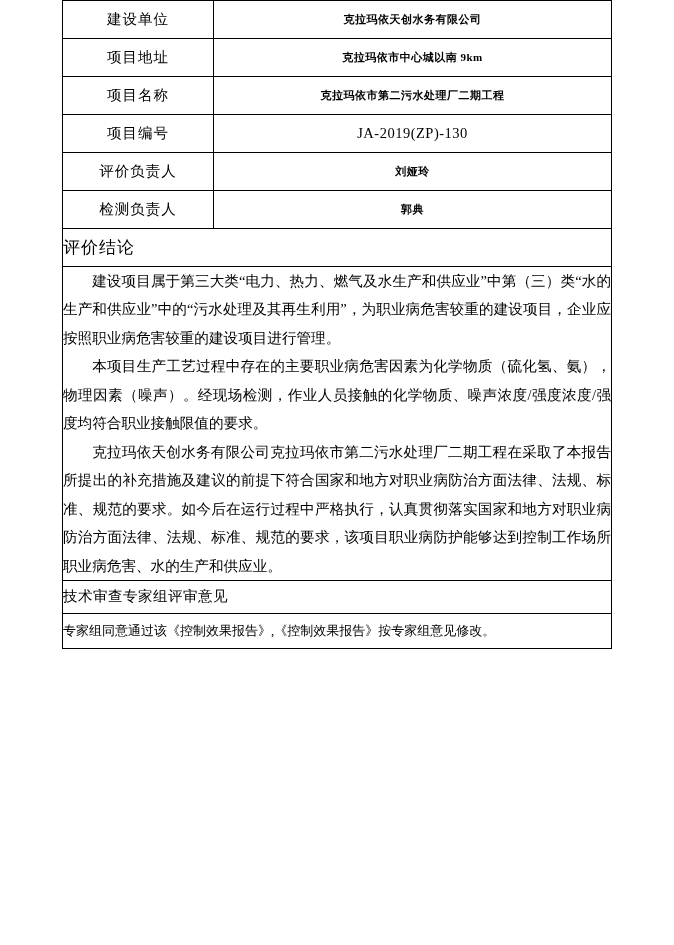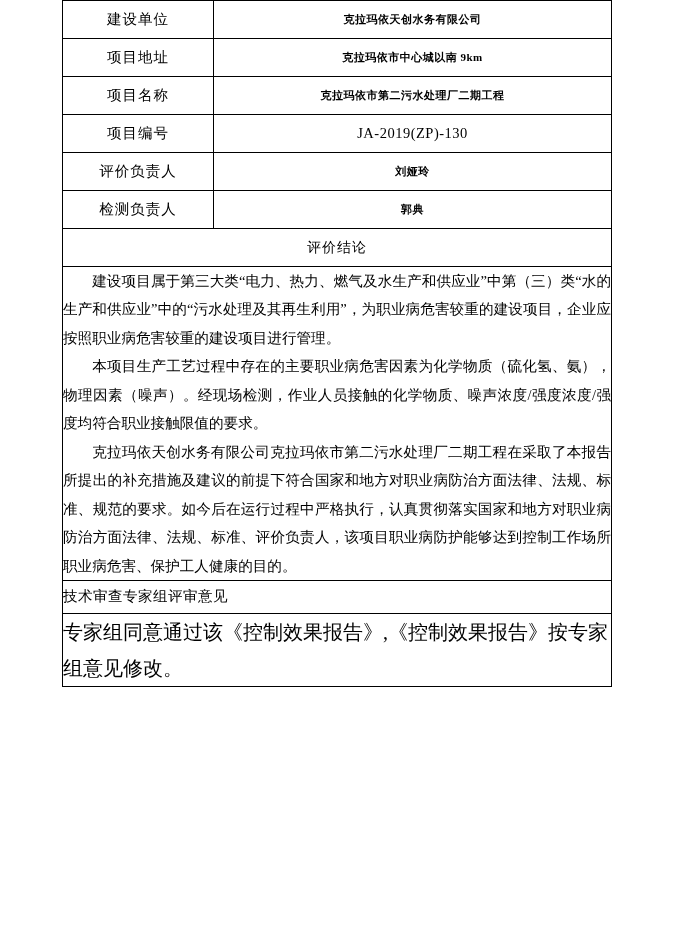--- a/index.html
+++ b/index.html
@@ -57,23 +57,23 @@
     font-weight: bold;
     height: 37px;
     letter-spacing: 0.5px;
   }
   td.value.num {
     font-weight: normal;
     font-size: 14.5px;
     margin-top: 18px;
   }
   td.section {
-    text-align: center;
+    text-align: left;
     padding-left: 40px;
-    font-size: 14px;
+    font-size: 17px;
     height: 37px;
     letter-spacing: 1px;
   }
   td.section-left {
     text-align: left;
     padding-left: 8px;
     font-size: 14.5px;
     height: 32px;
     letter-spacing: 0.5px;
   }
@@ -85,21 +85,21 @@
     text-justify: inter-ideograph;
   }
   td.body p {
     margin: 0;
     text-indent: 2em;
     text-align: justify;
     text-justify: inter-ideograph;
   }
   td.opinion {
     padding: 6px 6px 6px 6px;
-    font-size: 20px;
+    font-size: 13px;
     line-height: 1.8;
     text-align: left;
     height: 34px;
   }
 </style>
 </head>
 <body>
 
 <div class="page">
 
@@ -131,21 +131,21 @@
           <td class="label">检测负责人</td>
           <td class="value">郭典</td>
         </tr>
         <tr>
           <td class="section" colspan="2">评价结论</td>
         </tr>
         <tr>
           <td class="body" colspan="2">
             <p>建设项目属于第三大类“电力、热力、燃气及水生产和供应业”中第（三）类“水的生产和供应业”中的“污水处理及其再生利用”，为职业病危害较重的建设项目，企业应按照职业病危害较重的建设项目进行管理。</p>
             <p>本项目生产工艺过程中存在的主要职业病危害因素为化学物质（硫化氢、氨），物理因素（噪声）。经现场检测，作业人员接触的化学物质、噪声浓度/强度浓度/强度均符合职业接触限值的要求。</p>
-            <p>克拉玛依天创水务有限公司克拉玛依市第二污水处理厂二期工程在采取了本报告所提出的补充措施及建议的前提下符合国家和地方对职业病防治方面法律、法规、标准、规范的要求。如今后在运行过程中严格执行，认真贯彻落实国家和地方对职业病防治方面法律、法规、标准、评价负责人，该项目职业病防护能够达到控制工作场所职业病危害、保护工人健康的目的。</p>
+            <p>克拉玛依天创水务有限公司克拉玛依市第二污水处理厂二期工程在采取了本报告所提出的补充措施及建议的前提下符合国家和地方对职业病防治方面法律、法规、标准、规范的要求。如今后在运行过程中严格执行，认真贯彻落实国家和地方对职业病防治方面法律、法规、标准、规范的要求，该项目职业病防护能够达到控制工作场所职业病危害、水的生产和供应业。</p>
           </td>
         </tr>
         <tr>
           <td class="section-left" colspan="2">技术审查专家组评审意见</td>
         </tr>
         <tr>
           <td class="opinion" colspan="2">专家组同意通过该《控制效果报告》,《控制效果报告》按专家组意见修改。</td>
         </tr>
       </tbody>
     </table>

